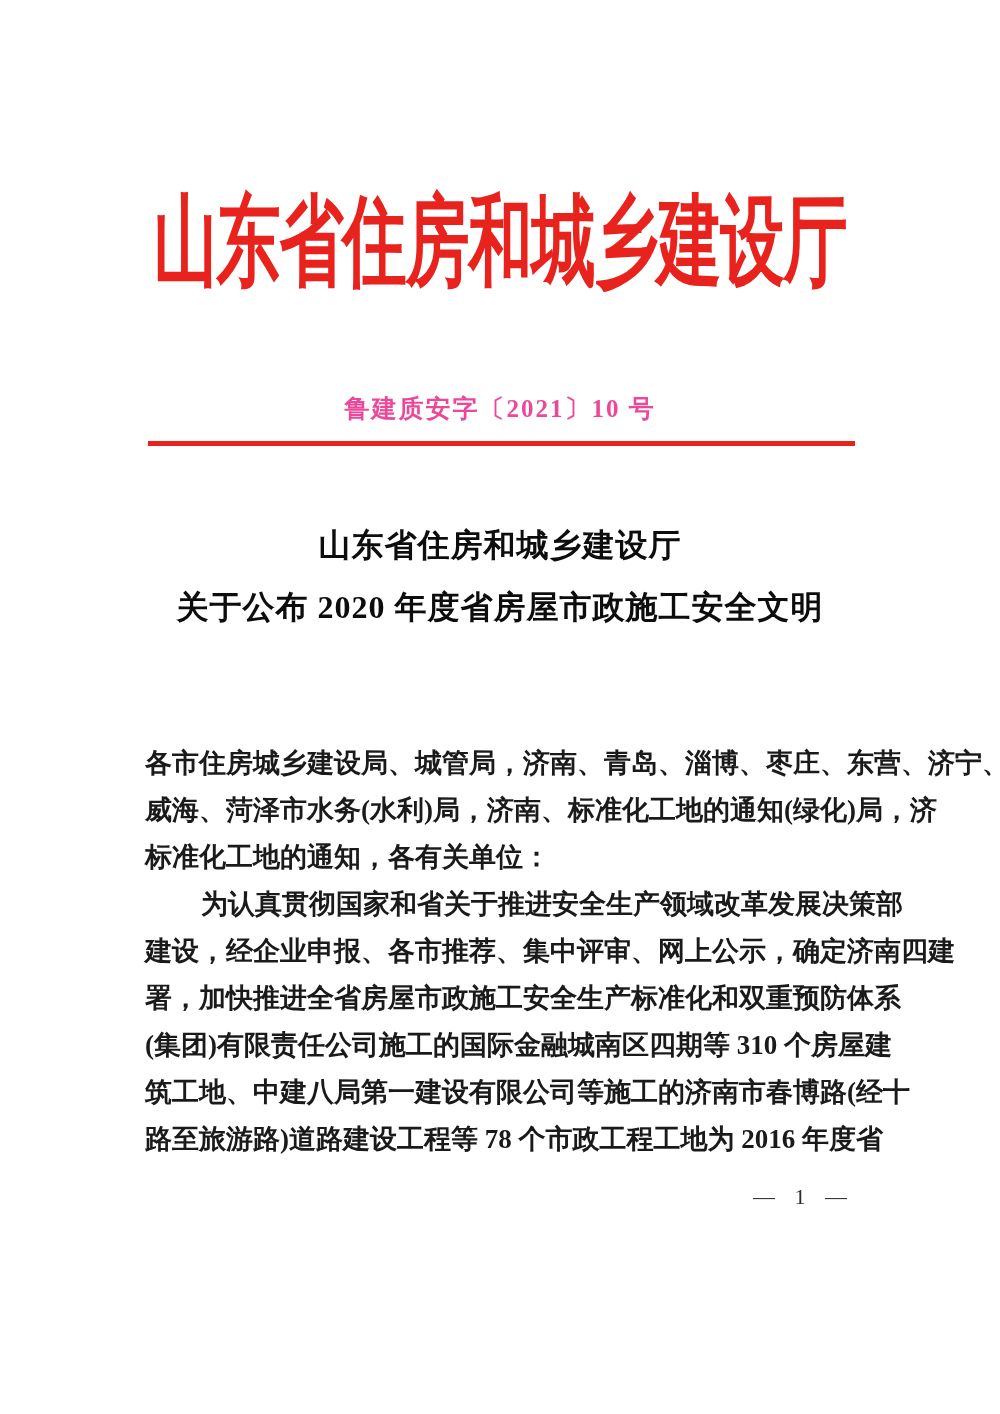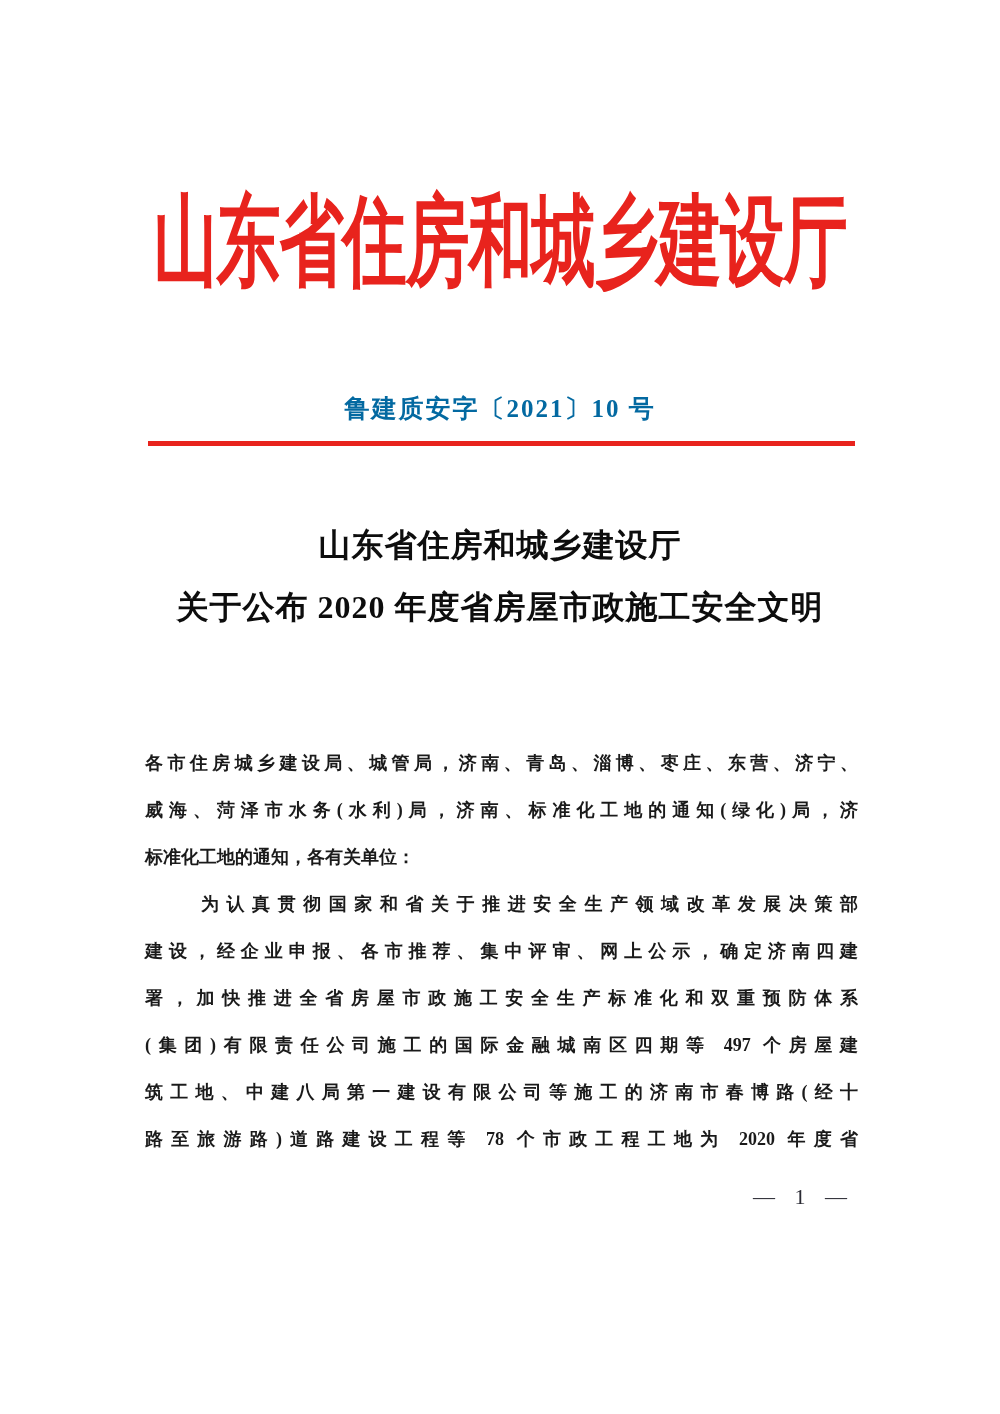--- a/index.html
+++ b/index.html
@@ -31,21 +31,21 @@
     transform-origin: center;
     line-height: 1;
   }
   
   .doc-number {
     position: absolute;
     top: 392px; left: 0; right: 0;
     text-align: center;
     font-size: 25px;
     font-weight: bold;
-    color: #0369a1;
+    color: #ec4899;
     letter-spacing: 2px;
   }
   
   .red-rule {
     position: absolute;
     top: 441px; left: 148px;
     width: 707px; height: 5px;
     background: #e8231d;
   }
   
@@ -57,21 +57,21 @@
     font-weight: bold;
     color: #0d0d0d;
     line-height: 62px;
     letter-spacing: 1px;
   }
   
   .body-block {
     position: absolute;
     top: 740px; left: 145px;
     width: 713px;
-    font-size: 18px;
+    font-size: 27px;
     font-weight: bold;
     color: #1a1a1a;
     line-height: 47px;
   }
   .body-line {
     text-align: justify;
     text-align-last: justify;
     height: 47px;
     white-space: nowrap;
   }
@@ -112,20 +112,20 @@
   </div>
 
   <div class="body-block">
     <div class="body-line">各市住房城乡建设局、城管局，济南、青岛、淄博、枣庄、东营、济宁、</div>
     <div class="body-line">威海、菏泽市水务(水利)局，济南、标准化工地的通知(绿化)局，济</div>
     <div class="body-line last">标准化工地的通知，各有关单位：</div>
 
     <div class="body-line indent">为认真贯彻国家和省关于推进安全生产领域改革发展决策部</div>
     <div class="body-line">建设，经企业申报、各市推荐、集中评审、网上公示，确定济南四建</div>
     <div class="body-line">署，加快推进全省房屋市政施工安全生产标准化和双重预防体系</div>
-    <div class="body-line">(集团)有限责任公司施工的国际金融城南区四期等 497 个房屋建</div>
+    <div class="body-line">(集团)有限责任公司施工的国际金融城南区四期等 310 个房屋建</div>
     <div class="body-line">筑工地、中建八局第一建设有限公司等施工的济南市春博路(经十</div>
-    <div class="body-line">路至旅游路)道路建设工程等 78 个市政工程工地为 2020 年度省</div>
+    <div class="body-line">路至旅游路)道路建设工程等 78 个市政工程工地为 2016 年度省</div>
   </div>
 
   <div class="page-number">— 1 —</div>
 
 </div>
 
 </body></html>

